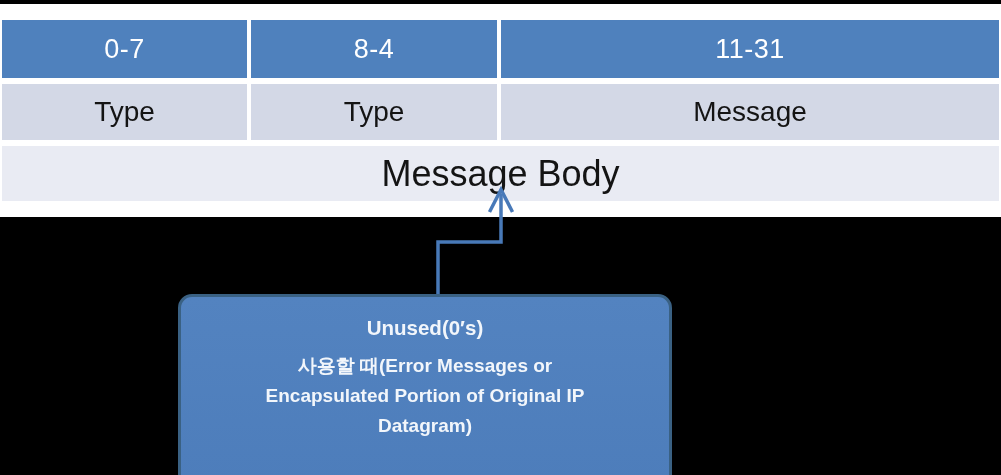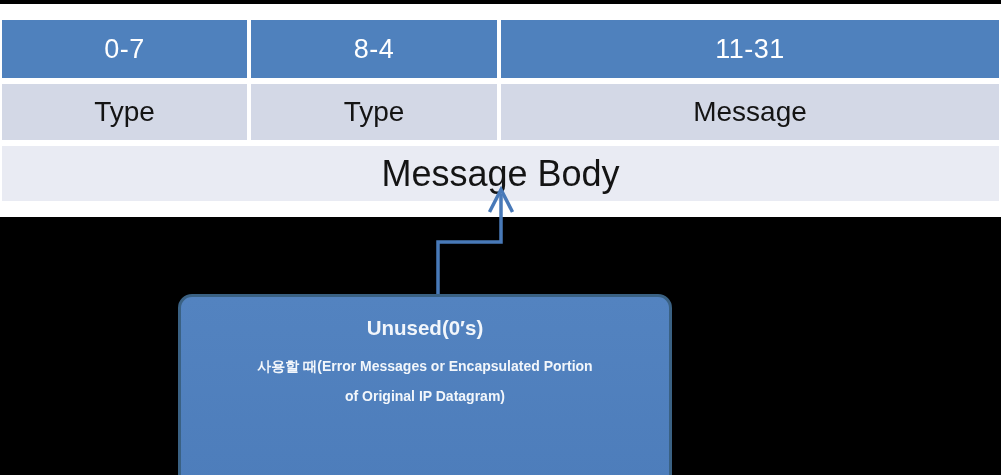--- a/index.html
+++ b/index.html
@@ -68,21 +68,21 @@
     text-align: center;
     font-weight: bold;
   }
   .note-line1 {
     margin: 19px 10px 0;
     font-size: 20.5px;
   }
   .note-line2 {
     margin: 11px auto 0;
     max-width: 352px;
-    font-size: 14px;
+    font-size: 19px;
     line-height: 30px;
   }
 </style>
 </head>
 <body>
 
 <div class="pkt-table">
   <div class="cell hdr">0-7</div>
   <div class="cell hdr">8-4</div>
   <div class="cell hdr">11-31</div>

